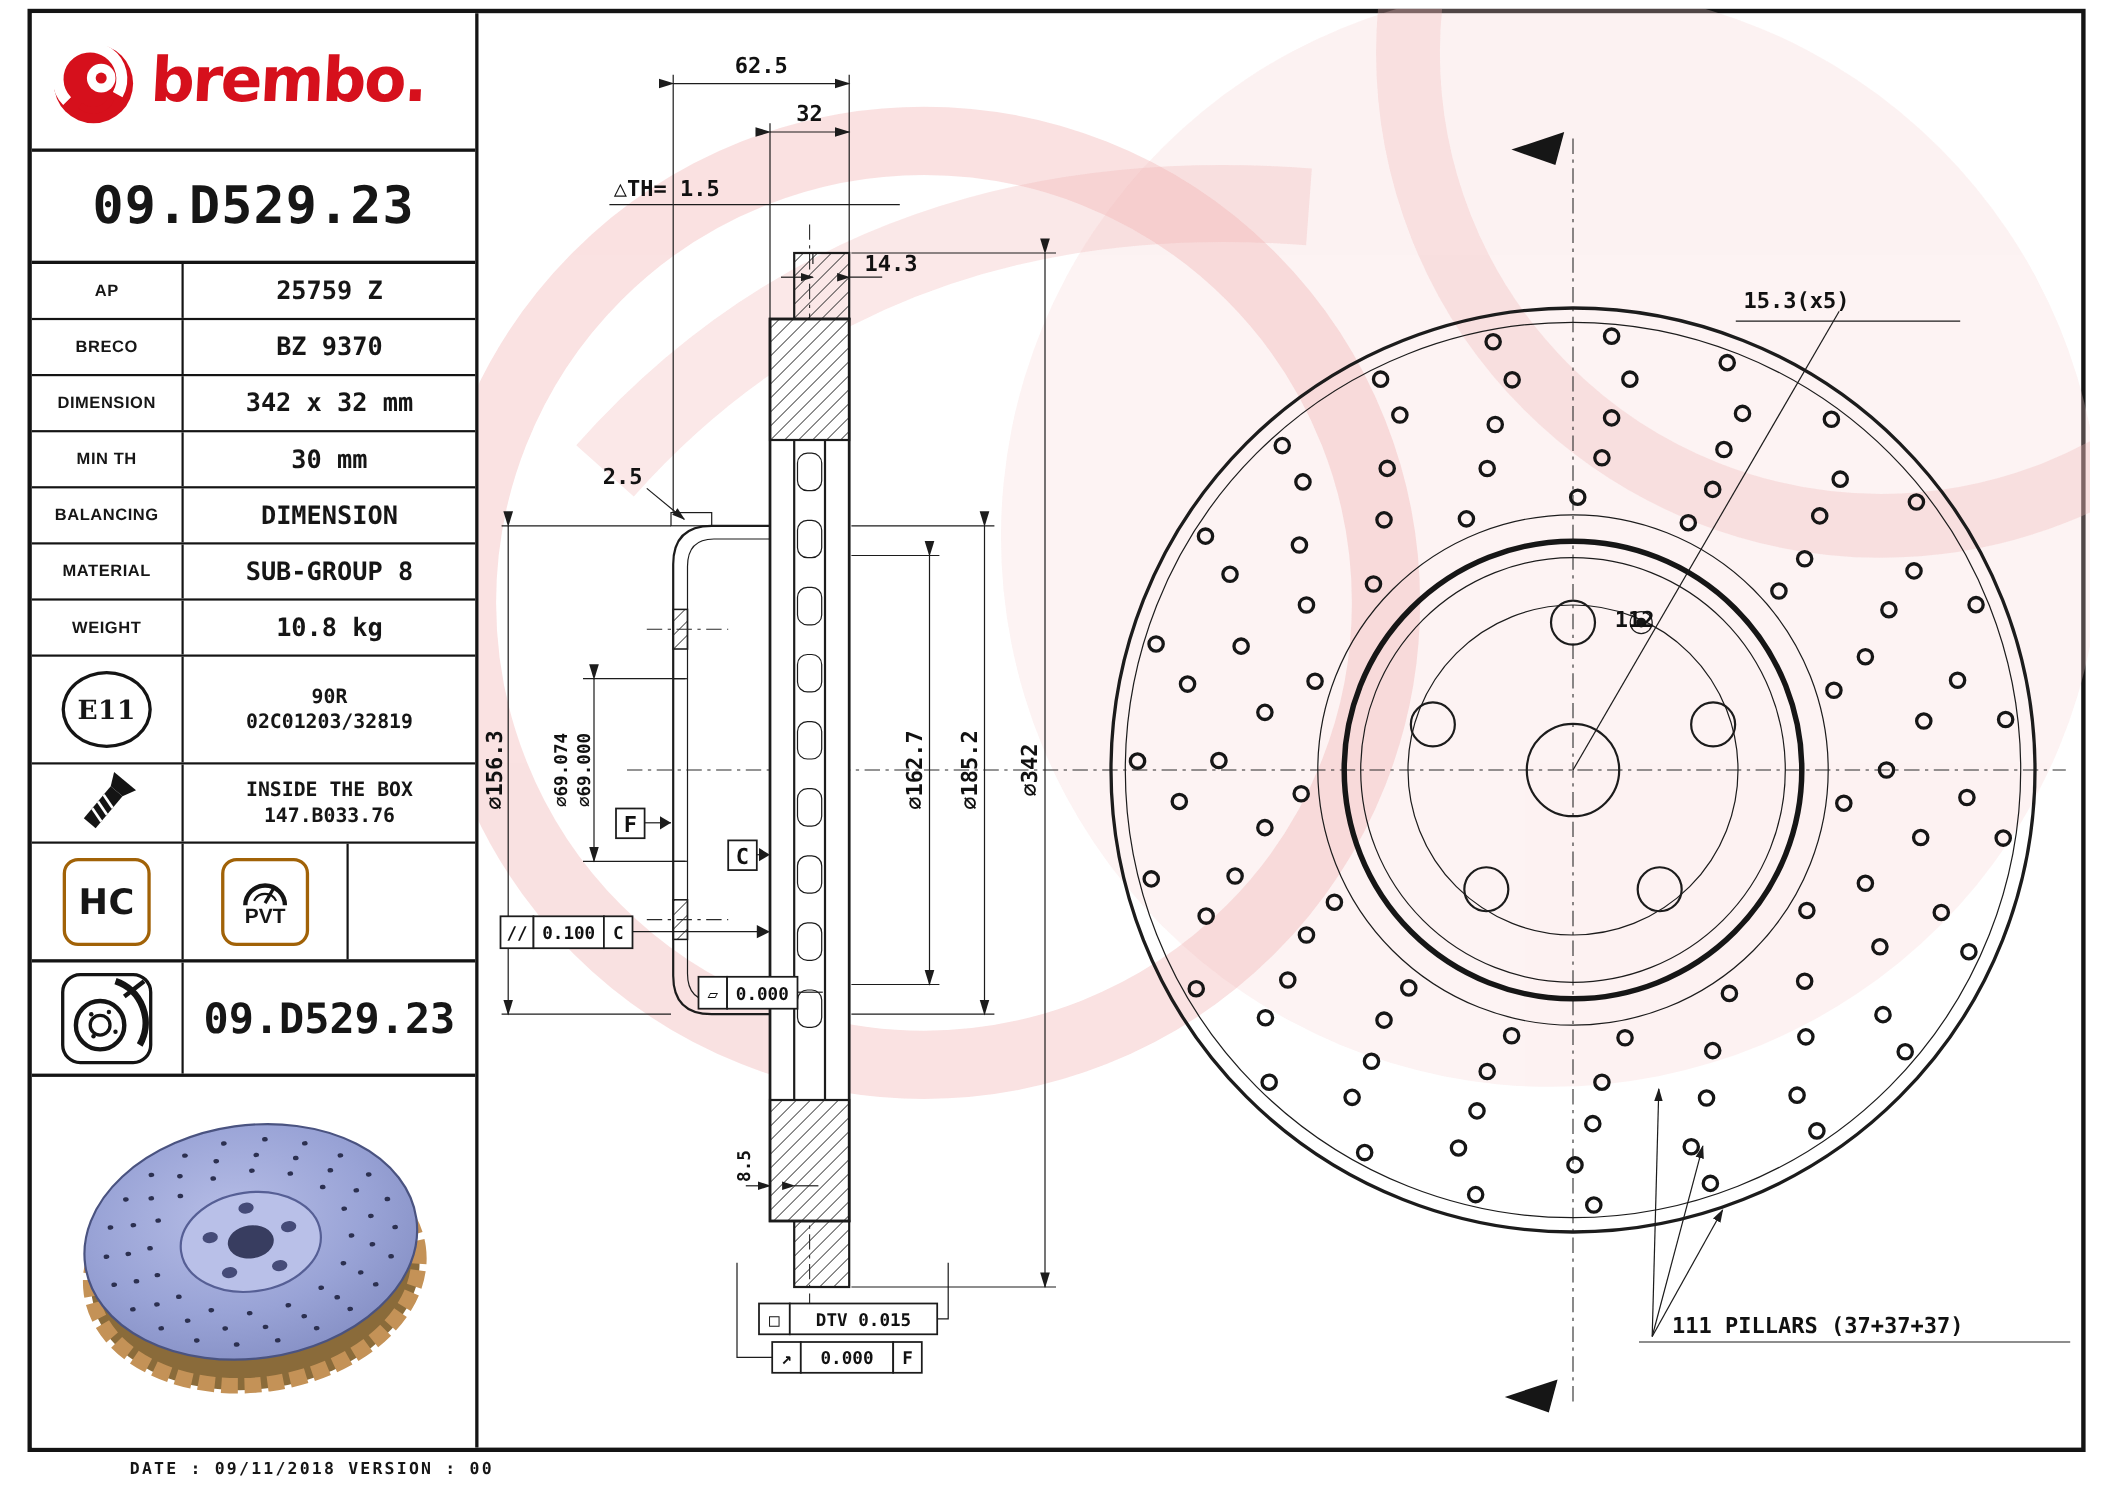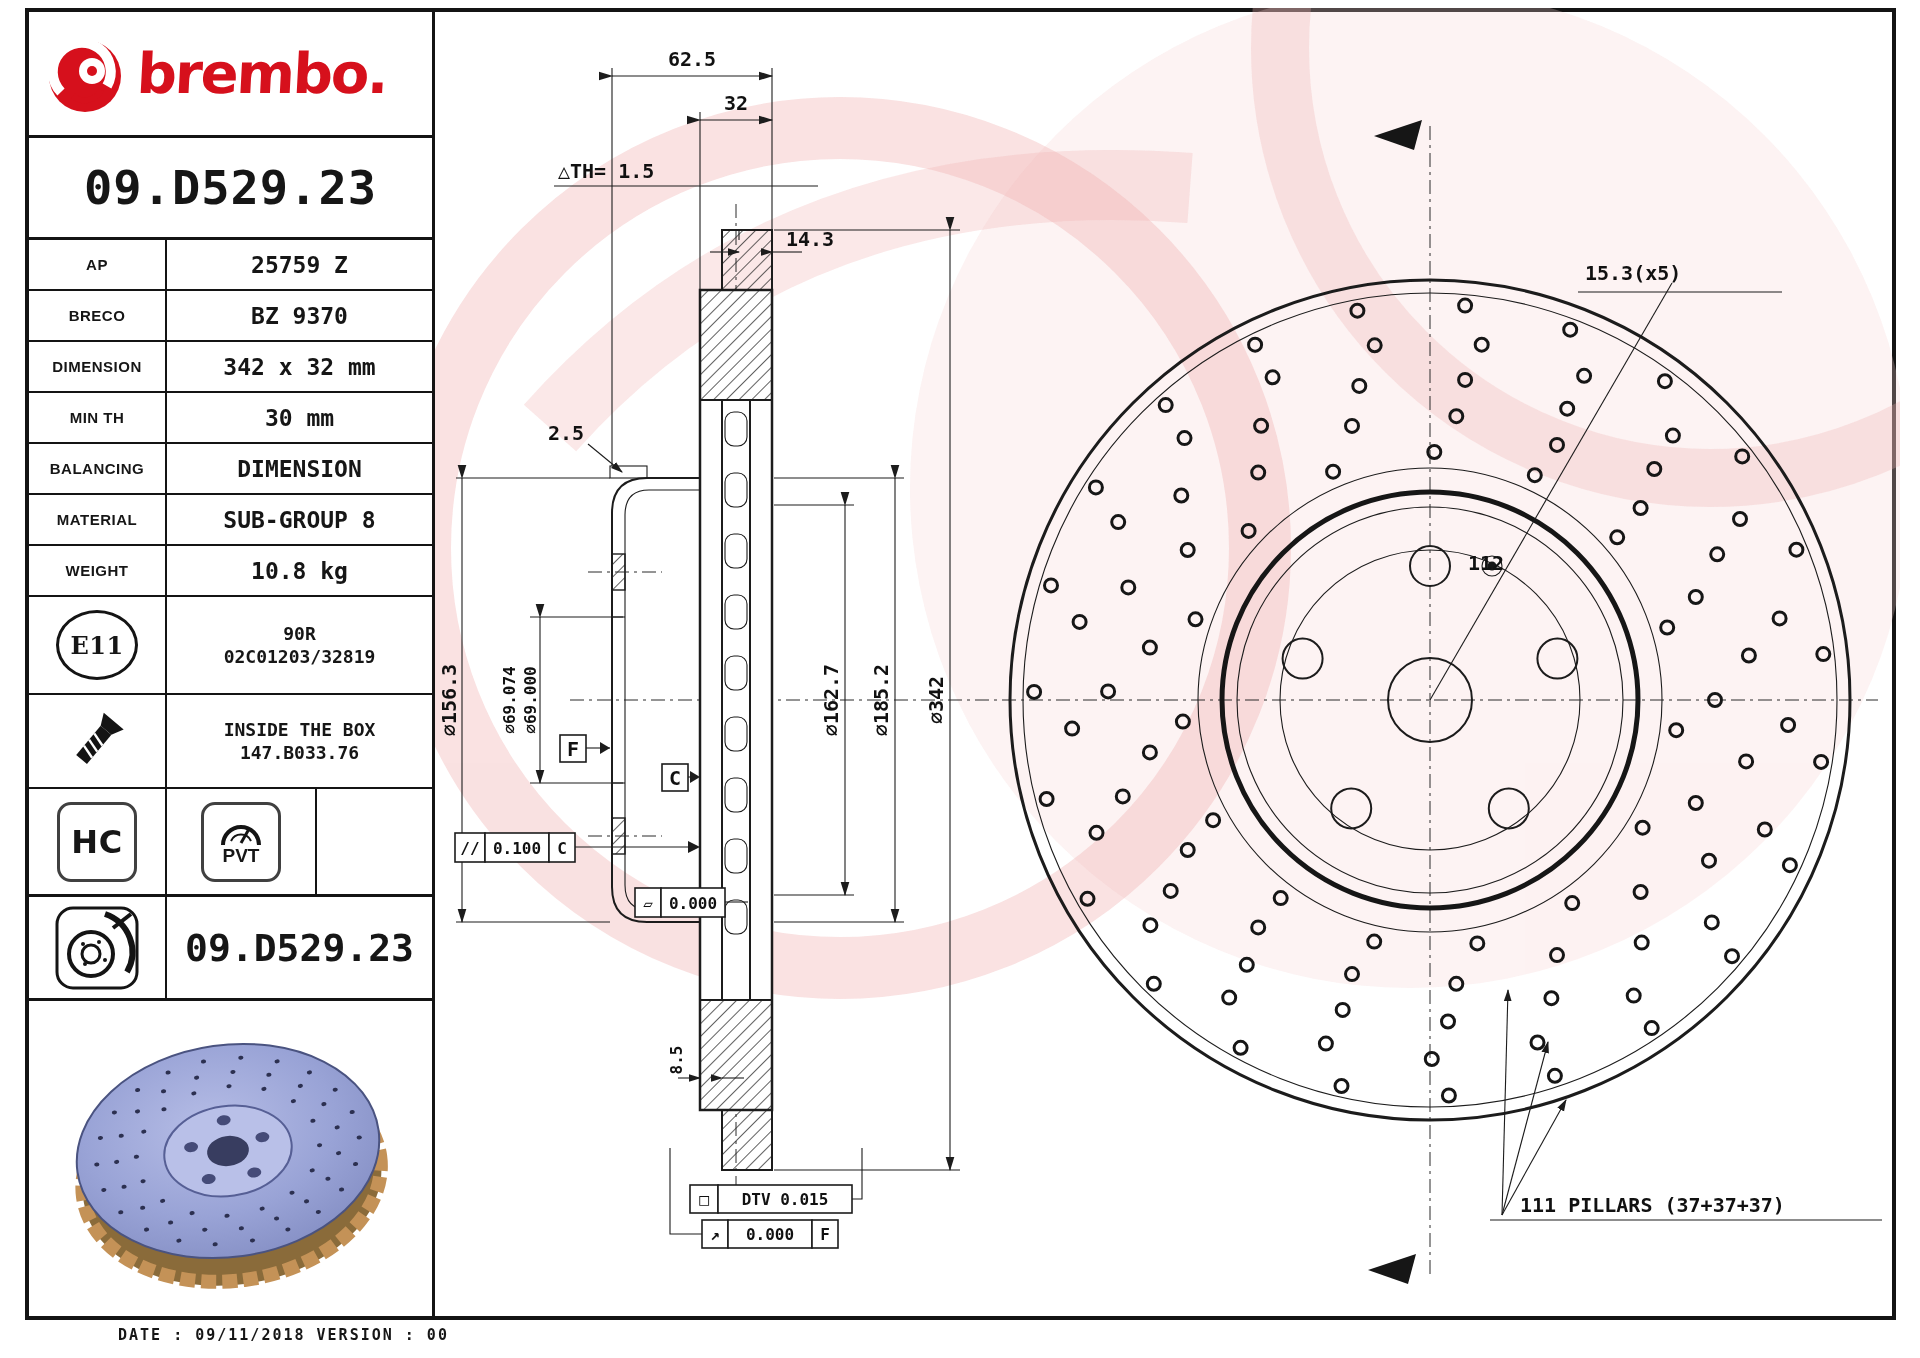--- a/index.html
+++ b/index.html
@@ -17,21 +17,21 @@
   .spec-label{width:138px;box-sizing:border-box;border-right:2px solid #141414;display:flex;align-items:center;justify-content:center;
               font-size:15px;font-weight:bold;letter-spacing:.5px;}
   .spec-value{flex:1;display:flex;align-items:center;justify-content:center;
               font-family:"DejaVu Sans Mono","DejaVu Sans",monospace;font-weight:bold;font-size:23px;white-space:pre;}
   .tall{height:98px;}
   .cell-icon{width:138px;box-sizing:border-box;border-right:2px solid #141414;display:flex;align-items:center;justify-content:center;}
   .cell-val2{flex:1;display:flex;flex-direction:column;align-items:center;justify-content:center;
              font-family:"DejaVu Sans Mono","DejaVu Sans",monospace;font-weight:bold;font-size:18px;line-height:1.3;}
   #e11-badge{width:76px;height:64px;border:3px solid #141414;border-radius:50%;display:flex;align-items:center;justify-content:center;
              font-weight:bold;font-size:24px;font-family:"DejaVu Serif",serif;}
-  .badge-box{border:3px solid #404040;border-radius:14px;display:flex;flex-direction:column;align-items:center;justify-content:center;}
+  .badge-box{border:3px solid #a16207;border-radius:14px;display:flex;flex-direction:column;align-items:center;justify-content:center;}
   #hc-badge{width:74px;height:74px;font-size:32px;font-weight:900;font-family:"DejaVu Sans",sans-serif;}
   #pvt-badge{width:74px;height:74px;}
   #pvt-badge .pvt-label{font-size:19px;font-weight:900;margin-top:-2px;}
   #hcpvt-row{height:108px;border-bottom:3px solid #141414;}
   #hcpvt-row .mid{width:150px;box-sizing:border-box;border-right:2px solid #141414;height:100%;display:flex;align-items:center;justify-content:center;}
   #hcpvt-row .rest{flex:1;}
   #pnrow2{height:104px;border-bottom:3px solid #141414;}
   #pnrow2 .spec-value{font-size:38px;}
   #photo-area{position:relative;height:320px;}
   
@@ -106,21 +106,21 @@
       <div class="spec-row tall">
         <div class="spec-label">
           <div id="e11-badge">E11</div>
         </div>
         <div class="cell-val2">
           <span>90R</span>
           <span>02C01203/32819</span>
         </div>
       </div>
 
-      <div class="spec-row" style="height:94px;">
+      <div class="spec-row" style="height:72px;">
         <div class="cell-icon">
           <svg width="78" height="78" viewBox="-39 -39 78 78">
             <g transform="rotate(40)">
               <polygon points="-13,-26 13,-26 7,-14 -7,-14" fill="#141414"></polygon>
               <rect x="-7" y="-14" width="14" height="38" fill="#141414"></rect>
               <line x1="-7" y1="-4" x2="7" y2="0" stroke="#fff" stroke-width="2.4"></line>
               <line x1="-7" y1="4" x2="7" y2="8" stroke="#fff" stroke-width="2.4"></line>
               <line x1="-7" y1="12" x2="7" y2="16" stroke="#fff" stroke-width="2.4"></line>
             </g>
           </svg>

